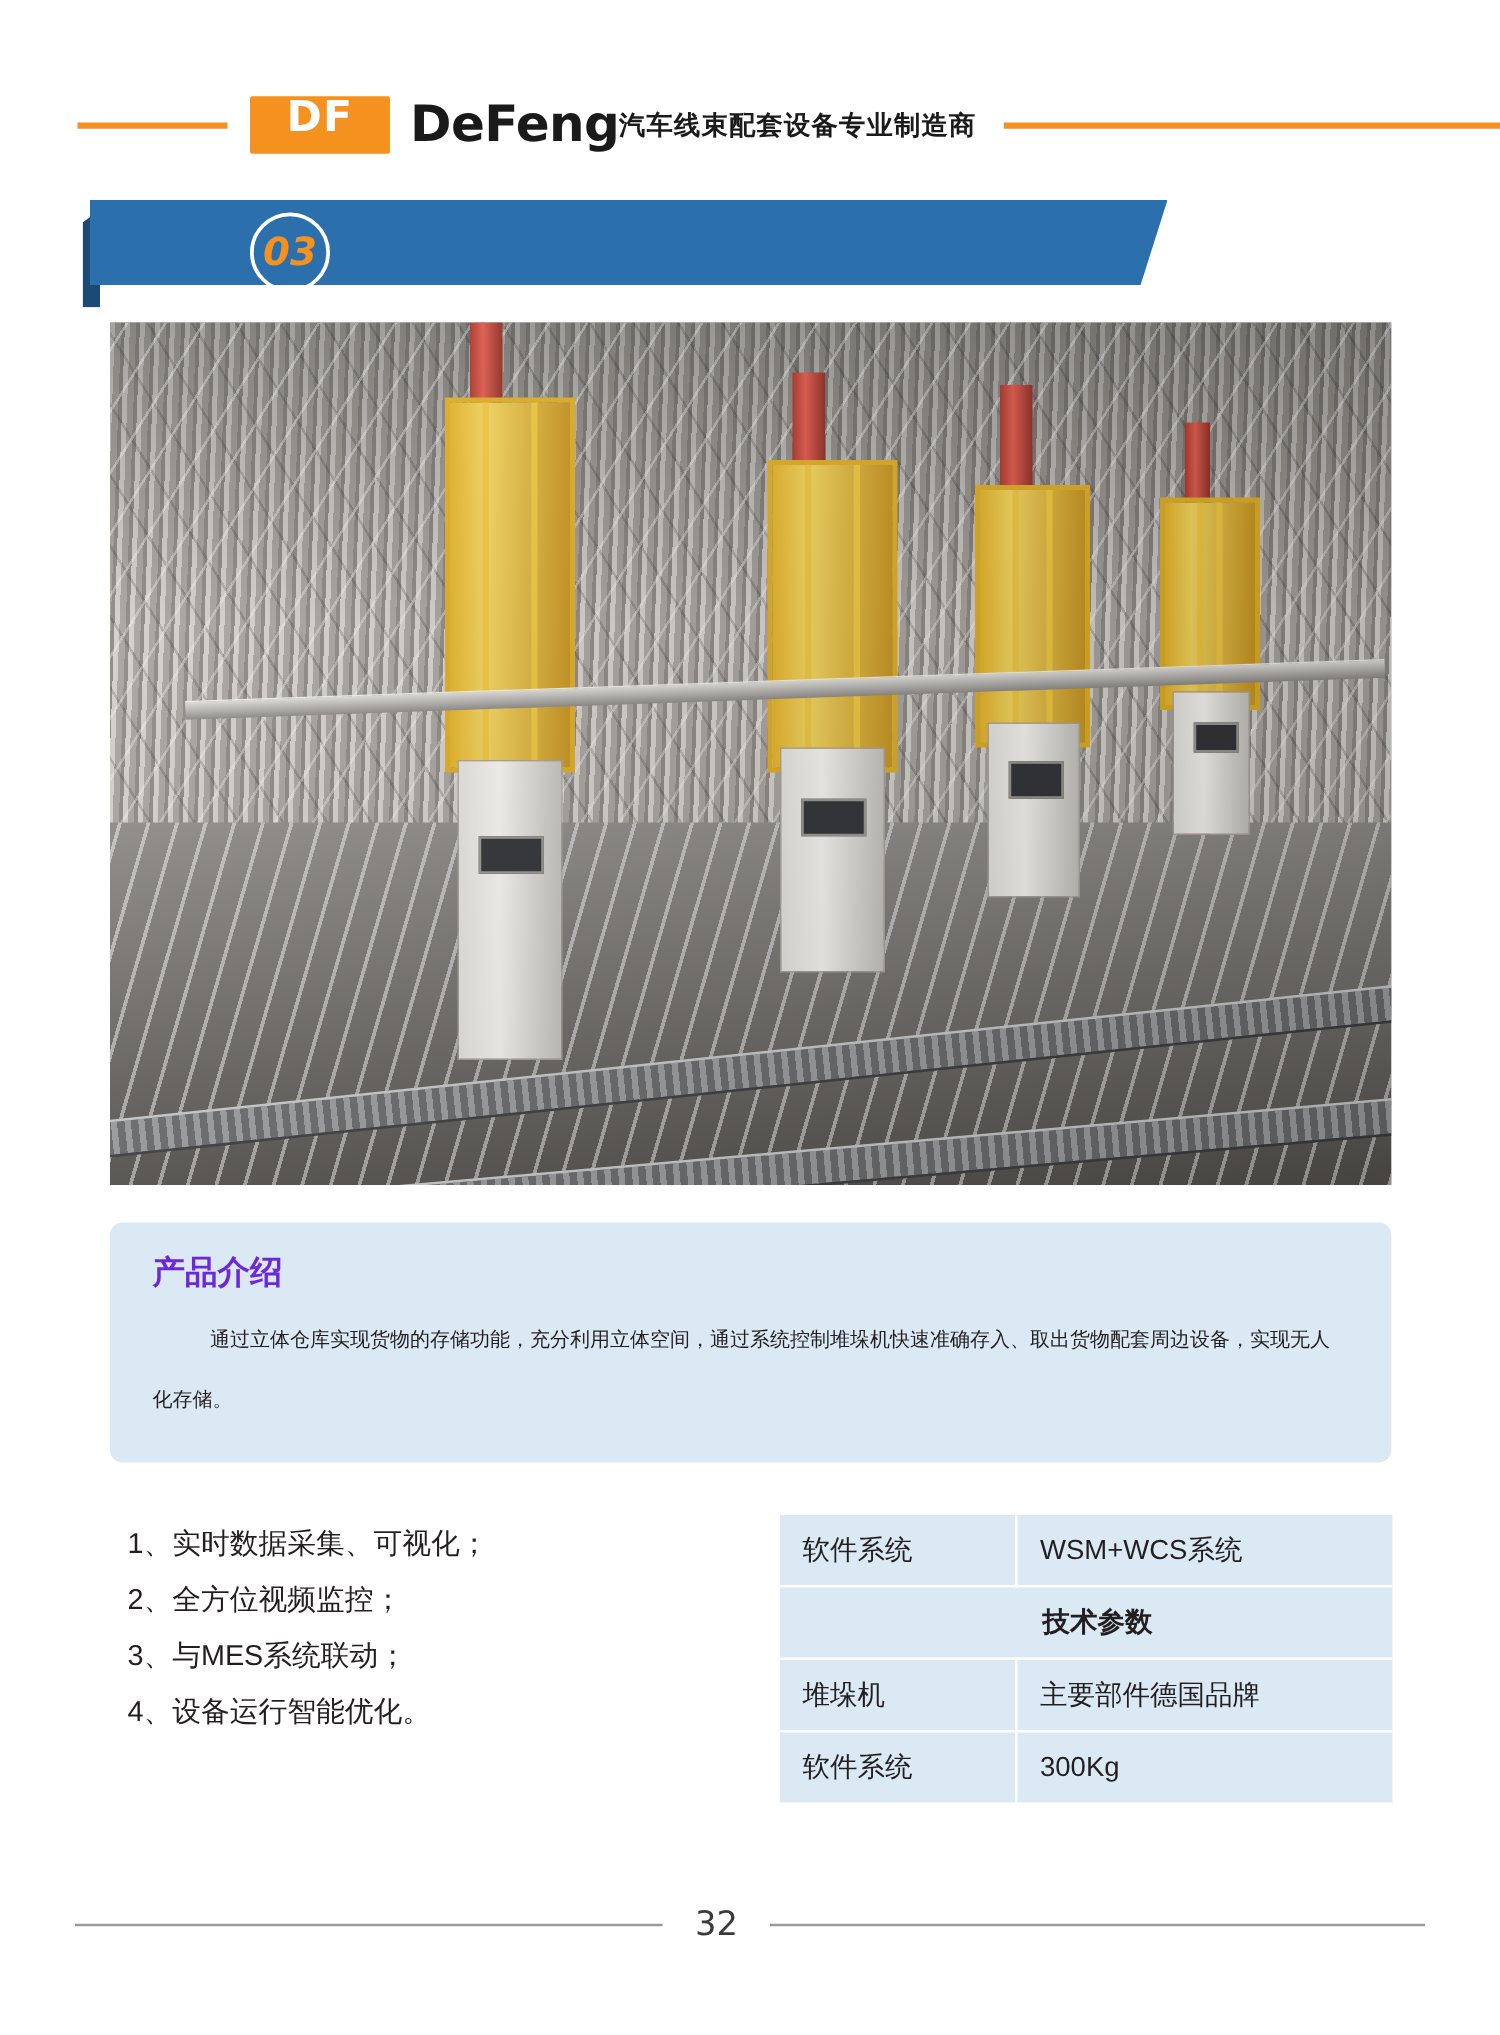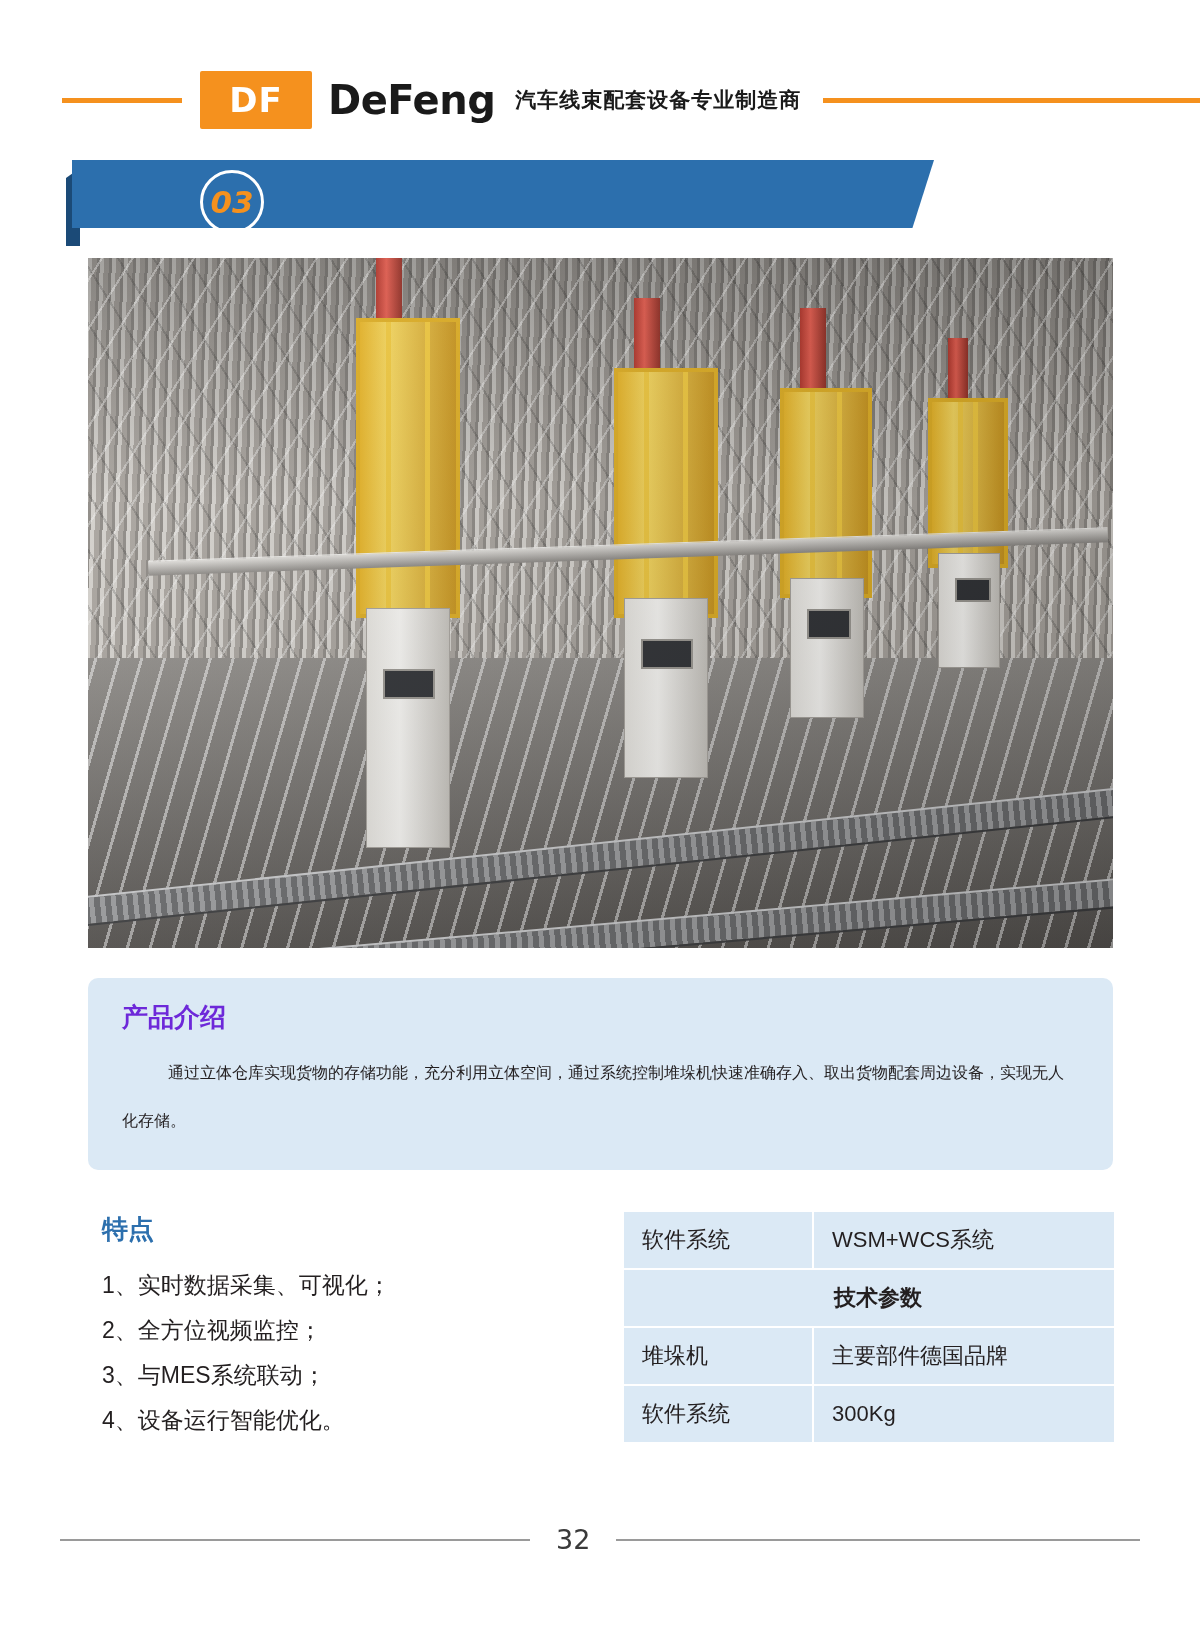--- a/index.html
+++ b/index.html
@@ -28,24 +28,23 @@
   }
   .rule-left {
     width: 120px;
     height: 5px;
     background: #f5911e;
     margin-left: 62px;
     margin-right: 18px;
   }
   .logo-badge {
     width: 112px;
-    height: 58px;
+    height: 46px;
     background: #f5911e;
     display: flex;
-    align-items: center;
     justify-content: center;
     border-radius: 2px;
   }
   .logo-badge .df {
     font-family: "DejaVu Sans", sans-serif;
     font-weight: bold;
     font-size: 34px;
     color: #ffffff;
     letter-spacing: 1px;
     line-height: 1;
@@ -55,21 +54,20 @@
     font-weight: bold;
     font-size: 40px;
     color: #1a1a1a;
     margin-left: 16px;
     letter-spacing: -0.5px;
   }
   .brand-tagline {
     font-size: 21px;
     font-weight: bold;
     color: #1a1a1a;
-    margin-left: 20px;
     letter-spacing: 1px;
   }
   .rule-right {
     flex: 1;
     height: 5px;
     background: #f5911e;
     margin-left: 22px;
     margin-right: 0px;
   }
 
@@ -388,21 +386,20 @@
     <div class="photo-haze"></div>
   </div>
 </div>
 
 <div class="intro-box">
   <div class="intro-title">产品介绍</div>
   <p class="intro-body">通过立体仓库实现货物的存储功能，充分利用立体空间，通过系统控制堆垛机快速准确存入、取出货物配套周边设备，实现无人化存储。</p>
 </div>
 
 <div class="features">
-  <div class="features-title">特点</div>
   <div class="feature-item">1、实时数据采集、可视化；</div>
   <div class="feature-item">2、全方位视频监控；</div>
   <div class="feature-item">3、与MES系统联动；</div>
   <div class="feature-item">4、设备运行智能优化。</div>
 </div>
 
 <table class="spec">
   <tbody>
       <tr>
     <td class="k">软件系统</td>

